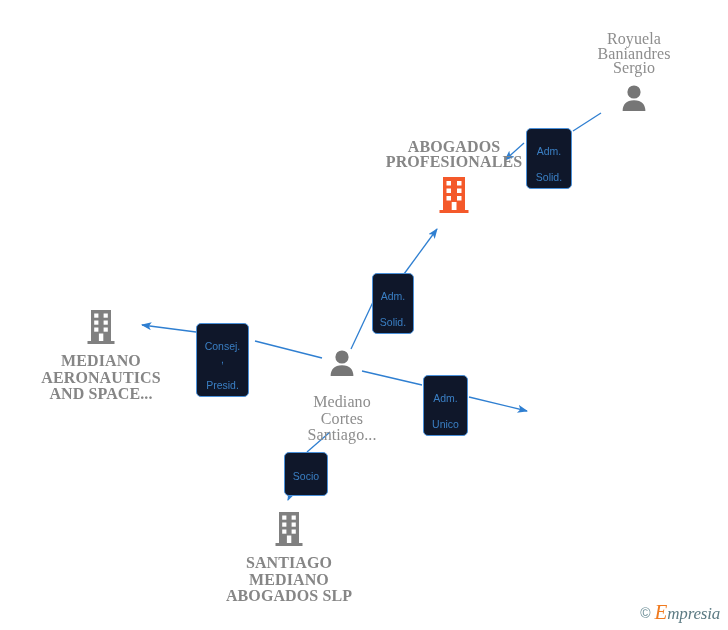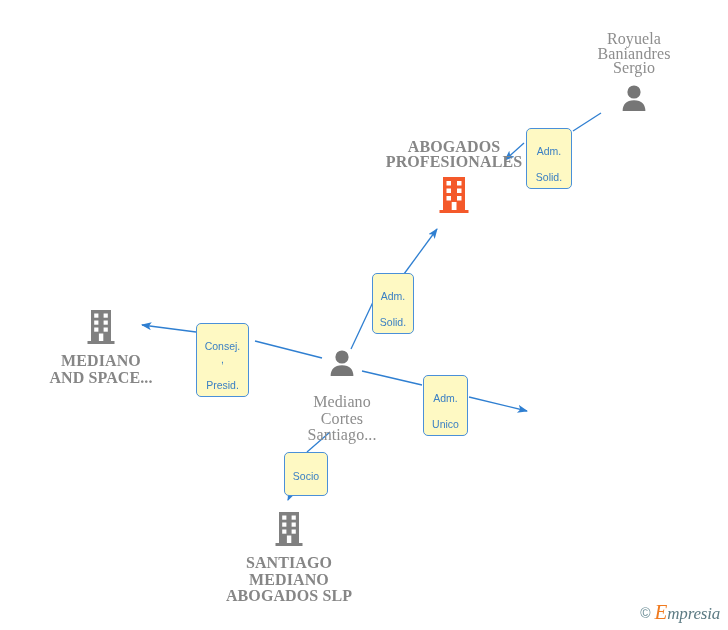--- a/index.html
+++ b/index.html
@@ -58,21 +58,21 @@
   }
   .node.label-top .glyph { margin-top: 2px; }
   .node.label-bottom .node-label { margin-top: 2px; }
 
   
   .relbox {
     position: absolute;
     box-sizing: border-box;
     border: 1px solid #4a90d9;
     border-radius: 5px;
-    background: #fef9c3;
+    background: #0f172a;
     color: #3a7fc4;
     font-size: 10.5px;
     line-height: 13px;
     text-align: center;
     padding: 3px 5px 4px 5px;
     white-space: pre-line;
     box-shadow: 0 0 0 0 rgba(0,0,0,0);
   }
 
   
@@ -191,20 +191,21 @@
         <rect x="9.2" y="5.5" width="4.2" height="4.2" fill="#ffffff"></rect>
         <rect x="18.6" y="5.5" width="4.2" height="4.2" fill="#ffffff"></rect>
         <rect x="9.2" y="12.5" width="4.2" height="4.2" fill="#ffffff"></rect>
         <rect x="18.6" y="12.5" width="4.2" height="4.2" fill="#ffffff"></rect>
         <rect x="9.2" y="19.5" width="4.2" height="4.2" fill="#ffffff"></rect>
         <rect x="18.6" y="19.5" width="4.2" height="4.2" fill="#ffffff"></rect>
         <rect x="13.9" y="25.5" width="4.4" height="7.5" fill="#ffffff"></rect>
       </svg>
     </span>
     <span class="node-label">MEDIANO</span>
+    <span class="node-label">AERONAUTICS</span>
     <span class="node-label">AND SPACE...</span>
   </div>
 
 
   <div class="node company label-bottom" style="left:289px; top:510px; width:140px; margin-left:-70px;">
     <span class="glyph">
       <svg width="32" height="40" viewBox="0 0 32 40" xmlns="http://www.w3.org/2000/svg">
         <rect x="6" y="2" width="20" height="31" fill="#808080"></rect>
         <rect x="2.5" y="33" width="27" height="3" fill="#808080"></rect>
         <rect x="9.2" y="5.5" width="4.2" height="4.2" fill="#ffffff"></rect>

